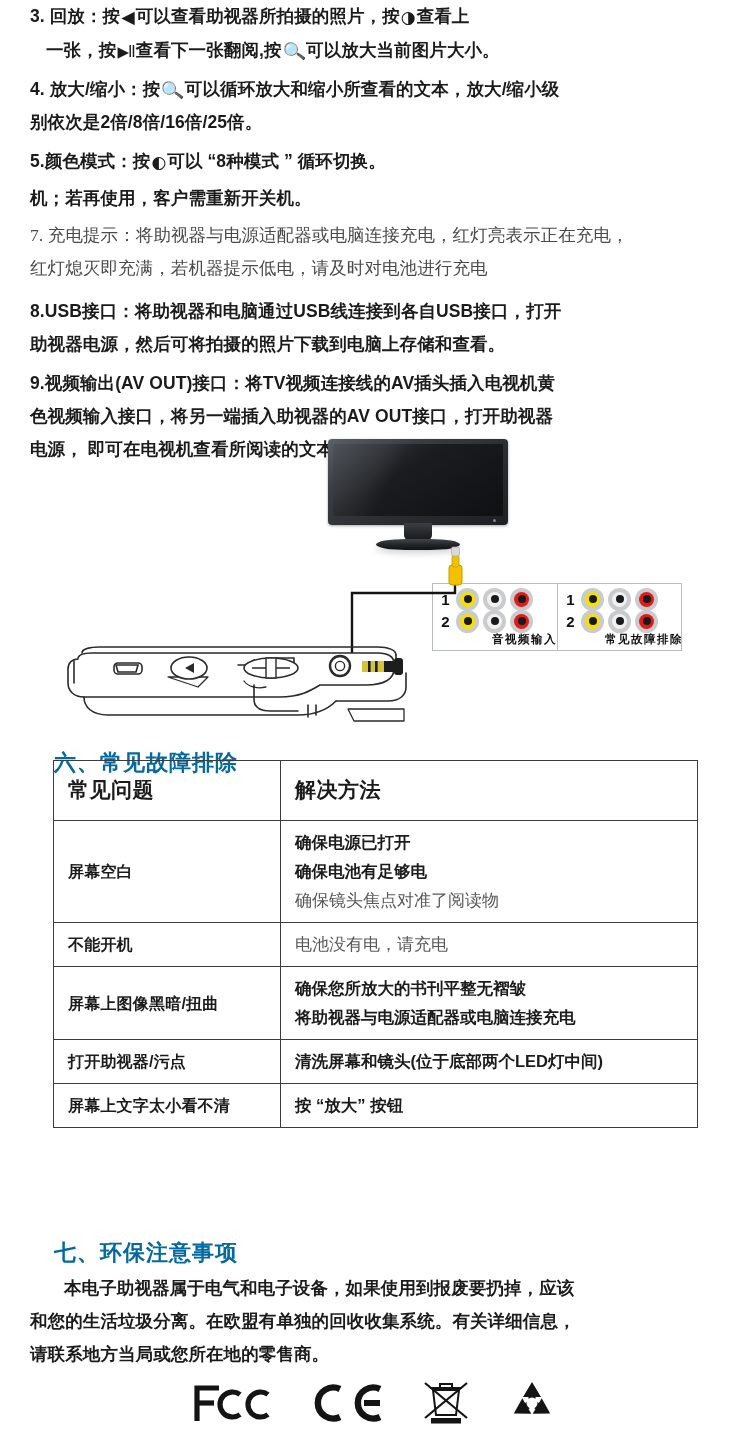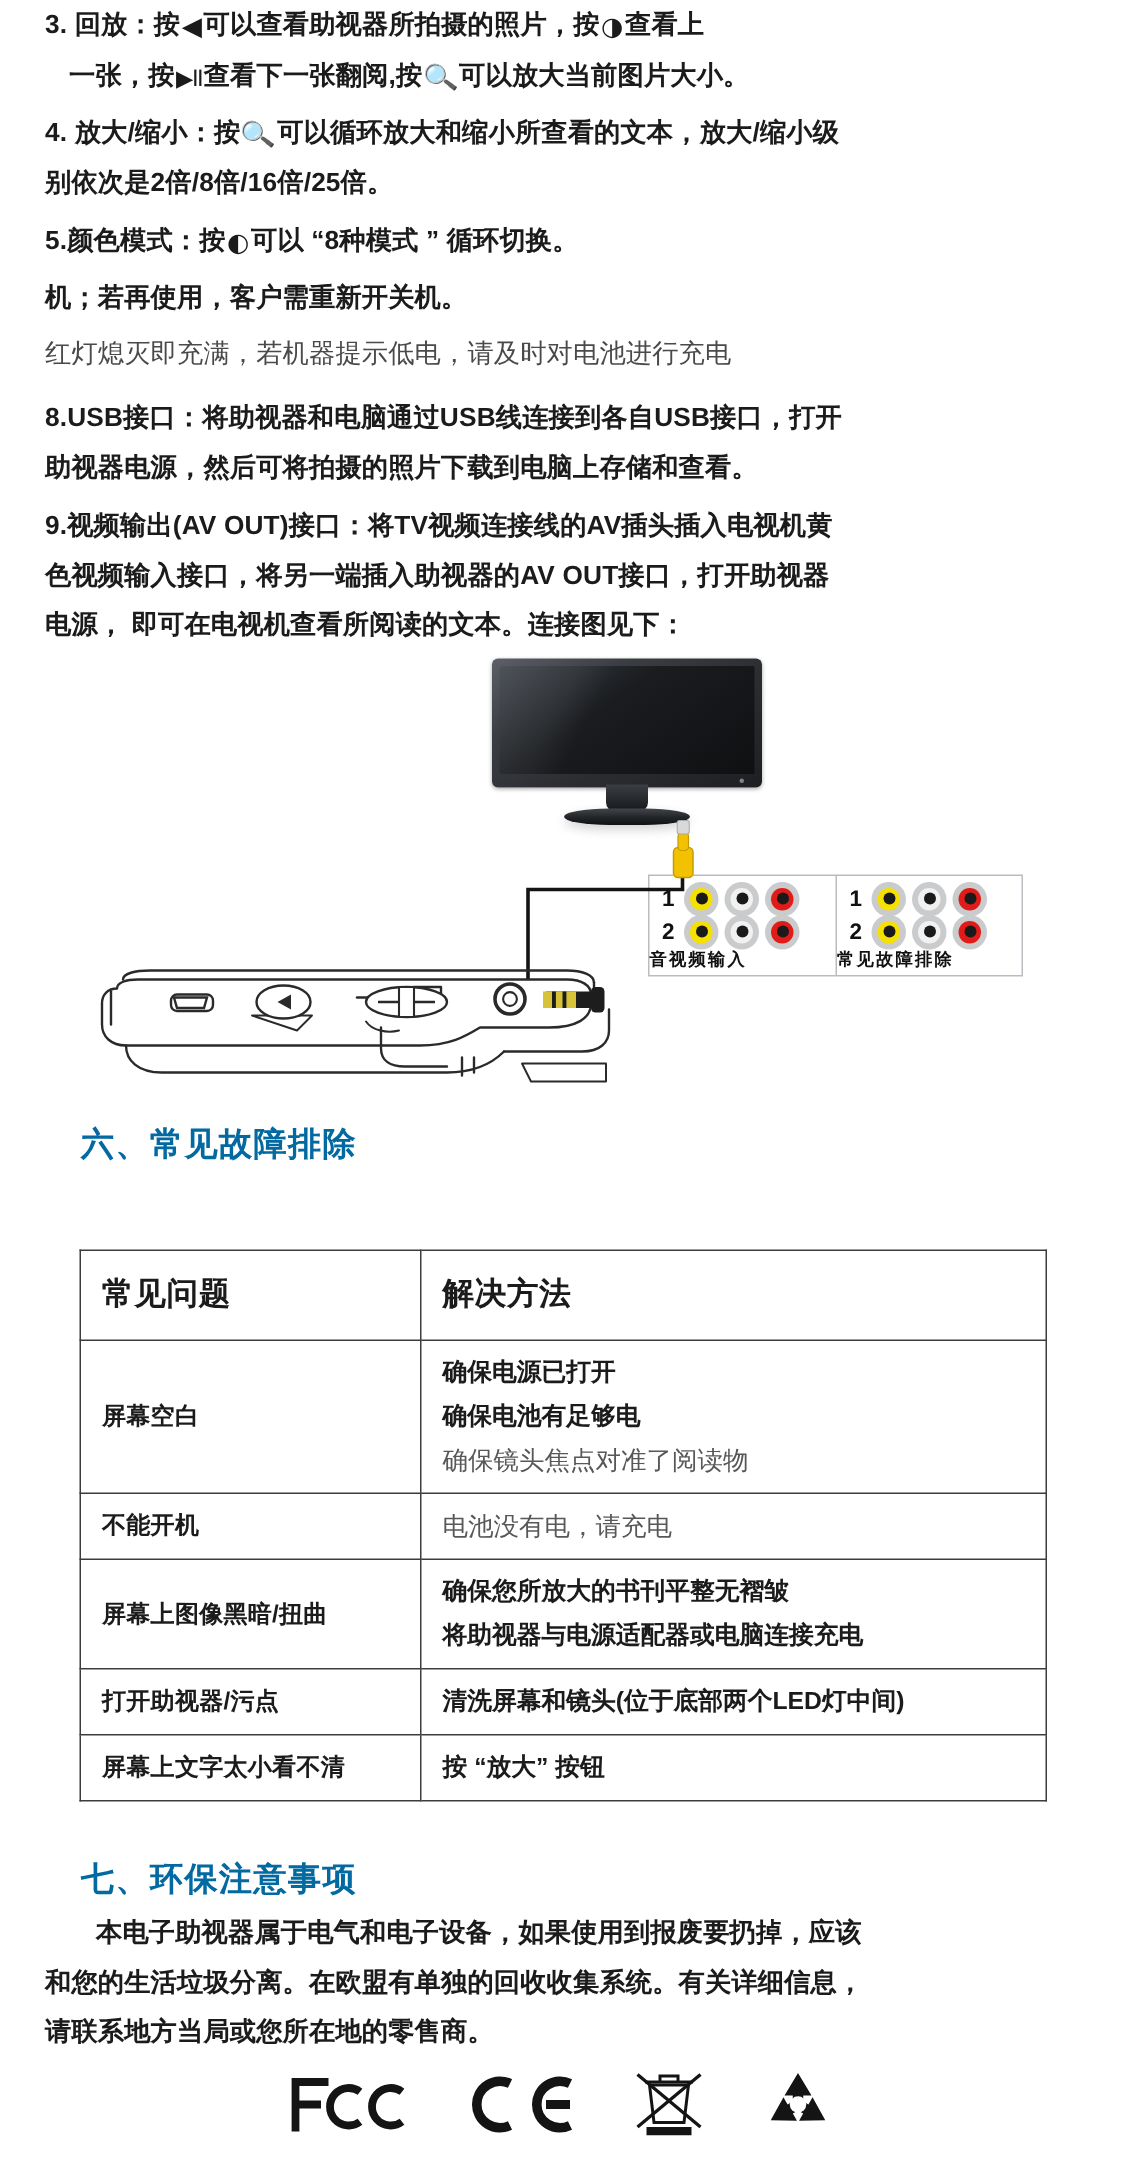--- a/index.html
+++ b/index.html
@@ -86,41 +86,41 @@
   }
   .jack{width:23px;height:23px;border-radius:50%;background:#c9cbcd;
     display:flex;align-items:center;justify-content:center;box-sizing:border-box;}
   .jack i{width:15px;height:15px;border-radius:50%;display:block;
     display:flex;align-items:center;justify-content:center;}
   .jack i::after{content:"";width:8px;height:8px;border-radius:50%;background:#1a1a1a;display:block;}
   .jack.y i{background:#f5e000;}
   .jack.w i{background:#f1f1f1;}
   .jack.r i{background:#e11b18;}
   .avlabel{
-    position:absolute;left:0;right:0;bottom:3px;text-align:left;
+    position:absolute;left:0;right:0;bottom:3px;text-align:right;
     font-size:11.5px;font-weight:bold;letter-spacing:1.5px;color:#111;
   }
 
   
   .cable{position:absolute;left:0;top:0;width:750px;height:305px;pointer-events:none;}
 
   
   .device{position:absolute;left:48px;top:188px;width:400px;height:110px;}
 
   
   .sec-head{
     position:absolute;left:54px;font-size:22px;font-weight:bold;
     letter-spacing:1px;color:#0369a1;
   }
   .sec-head.h6{top:748px;}
   .sec-head.h7{top:1238px;}
 
   
   .tbl{
-    position:absolute;left:53px;top:833px;width:644px;
+    position:absolute;left:53px;top:760px;width:644px;
     border-collapse:collapse;table-layout:fixed;
   }
   .tbl td{
     border:1.5px solid #3c3c3c;
     padding:7px 14px;
     vertical-align:middle;
     font-size:16.5px;
     line-height:29px;
   }
   .tbl col.c1{width:227px;}
@@ -153,20 +153,21 @@
 
 <div class="page">
 
   <div class="instructions" id="ins-root">
       <div class="ins-item bold"><span>3. 回放：按</span><span class="gi">◀</span><span>可以查看助视器所拍摄的照片，按</span><span class="gi half">◑</span><span>查看上</span></div>
       <div class="ins-item bold" style="margin-bottom: 4px;"><span class="ind"></span><span>一张，按</span><span class="gi pp">▶II</span><span>查看下一张翻阅,按</span><span class="gi mag">🔍</span><span>可以放大当前图片大小。</span></div>
       <div class="ins-item bold"><span>4. 放大/缩小：按</span><span class="gi mag">🔍</span><span>可以循环放大和缩小所查看的文本，放大/缩小级</span></div>
       <div class="ins-item bold" style="margin-bottom: 6px;"><span>别依次是2倍/8倍/16倍/25倍。</span></div>
       <div class="ins-item bold" style="margin-bottom: 4px;"><span>5.颜色模式：按</span><span class="gi half">◐</span><span>可以 “8种模式 ” 循环切换。</span></div>
       <div class="ins-item bold" style="margin-bottom: 4px;"><span>机；若再使用，客户需重新开关机。</span></div>
+      <div class="ins-item serif"><span>7. 充电提示：将助视器与电源适配器或电脑连接充电，红灯亮表示正在充电，</span></div>
       <div class="ins-item serif" style="margin-bottom: 10px;"><span>红灯熄灭即充满，若机器提示低电，请及时对电池进行充电</span></div>
       <div class="ins-item bold"><span>8.USB接口：将助视器和电脑通过USB线连接到各自USB接口，打开</span></div>
       <div class="ins-item bold" style="margin-bottom: 6px;"><span>助视器电源，然后可将拍摄的照片下载到电脑上存储和查看。</span></div>
       <div class="ins-item bold"><span>9.视频输出(AV OUT)接口：将TV视频连接线的AV插头插入电视机黄</span></div>
       <div class="ins-item bold"><span>色视频输入接口，将另一端插入助视器的AV OUT接口，打开助视器</span></div>
       <div class="ins-item bold" style="margin-bottom: 6px;"><span>电源， 即可在电视机查看所阅读的文本。连接图见下：</span></div>
     </div>
 
   <div class="diagram">
 

